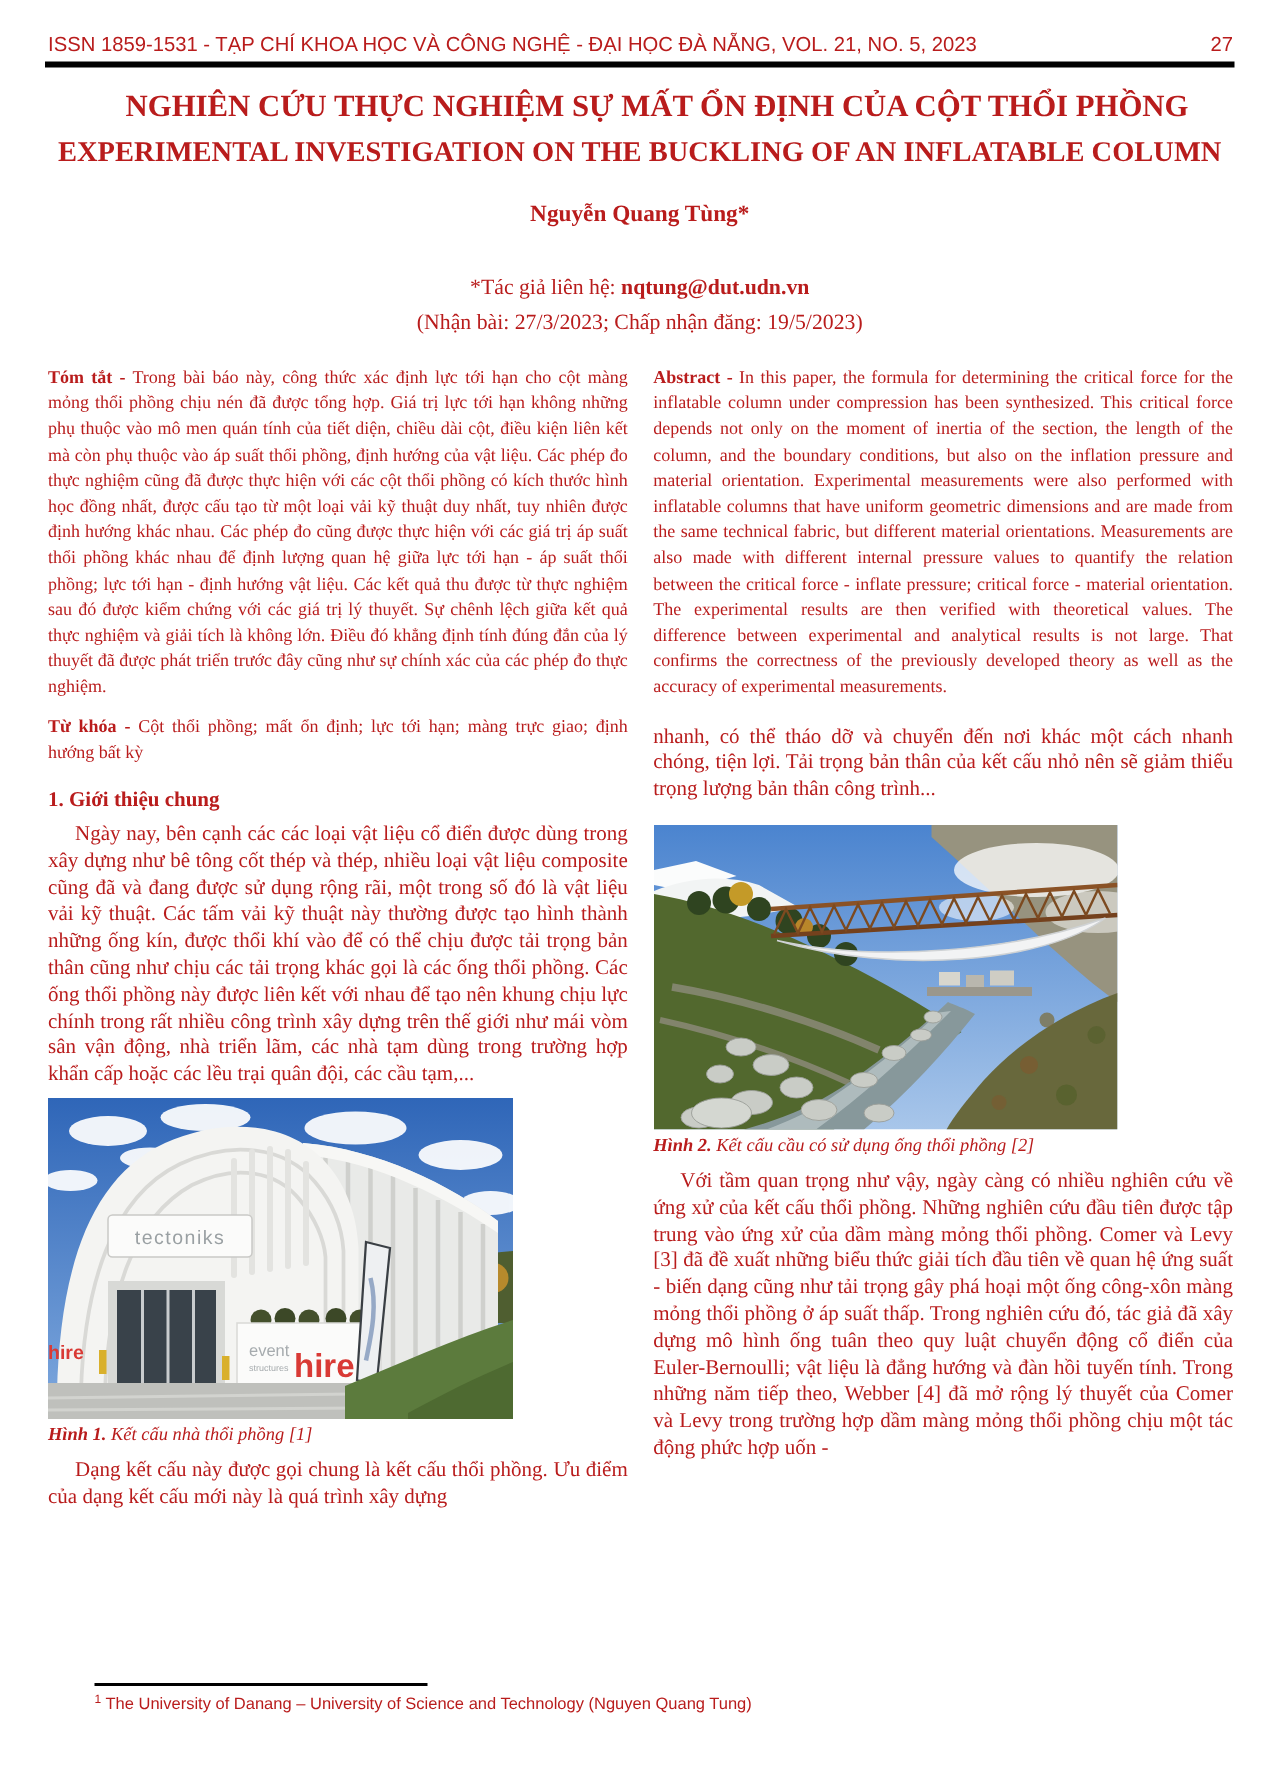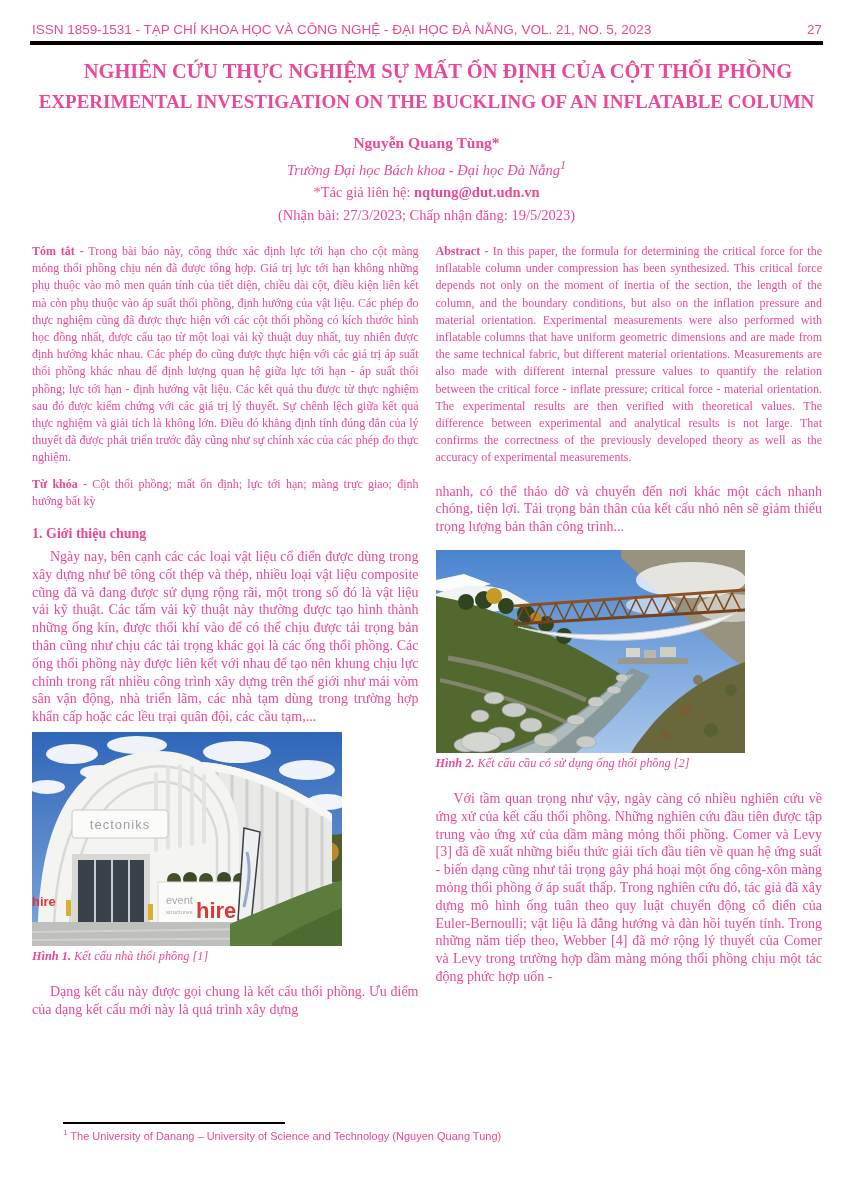--- a/index.html
+++ b/index.html
@@ -1,18 +1,18 @@
 <!DOCTYPE html>
 <html><head>
 <meta charset="utf-8">
 <style>
   html,body { margin:0; padding:0; background:#888; }
   .page {
     position:relative; width:853px; height:1190px; margin:0 auto;
-    background:#ffffff; color:#ec4899;
+    background:#ffffff; color:#b91c1c;
     font-family:"Liberation Serif", serif;
     overflow:hidden;
   }
   
   .running-header {
     position:absolute; left:32px; right:31px; top:22px;
     display:flex; justify-content:space-between; align-items:flex-end;
     font-family:"Liberation Sans", sans-serif; font-size:13.5px;
   }
   .header-rule {
@@ -47,21 +47,21 @@
     text-align:justify; text-justify:inter-word;
   }
   p.indent { text-indent:18px; }
   p.cont { margin-top:16px; }
   figure { margin:6px auto 0 auto; padding:0; }
   figure.f2 { margin-top:14px; }
   figure svg { display:block; }
   .caption { text-align:left; font-size:12.3px; margin-top:3px; line-height:15px; }
   .caption .cap-label { font-weight:bold; font-style:italic; }
   .caption .cap-text { font-style:italic; }
-  p.after-fig { margin-top:19px; }
+  p.after-fig { margin-top:8px; }
   
   .footnote { position:absolute; left:63px; top:1122px; width:600px; }
   .fn-rule { width:222px; border-top:2px solid #000; margin-bottom:4px; }
   .fn-text { font-family:"Liberation Sans", sans-serif; font-size:11px; margin:0; }
   .fn-text sup { font-size:8px; }
 </style>
 </head>
 <body>
 
 <div class="page">
@@ -69,21 +69,20 @@
   <div class="running-header">
     <span>ISSN 1859-1531 - TẠP CHÍ KHOA HỌC VÀ CÔNG NGHỆ - ĐẠI HỌC ĐÀ NẴNG, VOL. 21, NO. 5, 2023</span>
     <span>27</span>
   </div>
   <div class="header-rule"></div>
 
   <h1 class="title-vi">NGHIÊN CỨU THỰC NGHIỆM SỰ MẤT ỔN ĐỊNH CỦA CỘT THỔI PHỒNG</h1>
   <h2 class="title-en">EXPERIMENTAL INVESTIGATION ON THE BUCKLING OF AN INFLATABLE COLUMN</h2>
 
   <div class="author-name">Nguyễn Quang Tùng*</div>
-  <div class="affiliation"><span>Trường Đại học Bách khoa - Đại học Đà Nẵng</span><sup>1</sup></div>
   <div class="contact"><span>*Tác giả liên hệ: </span><b>nqtung@dut.udn.vn</b></div>
   <div class="dates">(Nhận bài: 27/3/2023; Chấp nhận đăng: 19/5/2023)</div>
 
   <div class="columns">
 
     <div class="col">
       <p class="abstract"><b>Tóm tắt -</b><span> Trong bài báo này, công thức xác định lực tới hạn cho cột màng mỏng thổi phồng chịu nén đã được tổng hợp. Giá trị lực tới hạn không những phụ thuộc vào mô men quán tính của tiết diện, chiều dài cột, điều kiện liên kết mà còn phụ thuộc vào áp suất thổi phồng, định hướng của vật liệu. Các phép đo thực nghiệm cũng đã được thực hiện với các cột thổi phồng có kích thước hình học đồng nhất, được cấu tạo từ một loại vải kỹ thuật duy nhất, tuy nhiên được định hướng khác nhau. Các phép đo cũng được thực hiện với các giá trị áp suất thổi phồng khác nhau để định lượng quan hệ giữa lực tới hạn - áp suất thổi phồng; lực tới hạn - định hướng vật liệu. Các kết quả thu được từ thực nghiệm sau đó được kiểm chứng với các giá trị lý thuyết. Sự chênh lệch giữa kết quả thực nghiệm và giải tích là không lớn. Điều đó khẳng định tính đúng đắn của lý thuyết đã được phát triển trước đây cũng như sự chính xác của các phép đo thực nghiệm.</span></p>
       <p class="abstract kw"><b>Từ khóa -</b><span> Cột thổi phồng; mất ổn định; lực tới hạn; màng trực giao; định hướng bất kỳ</span></p>
 
       <h3 class="section-heading">1. Giới thiệu chung</h3>

